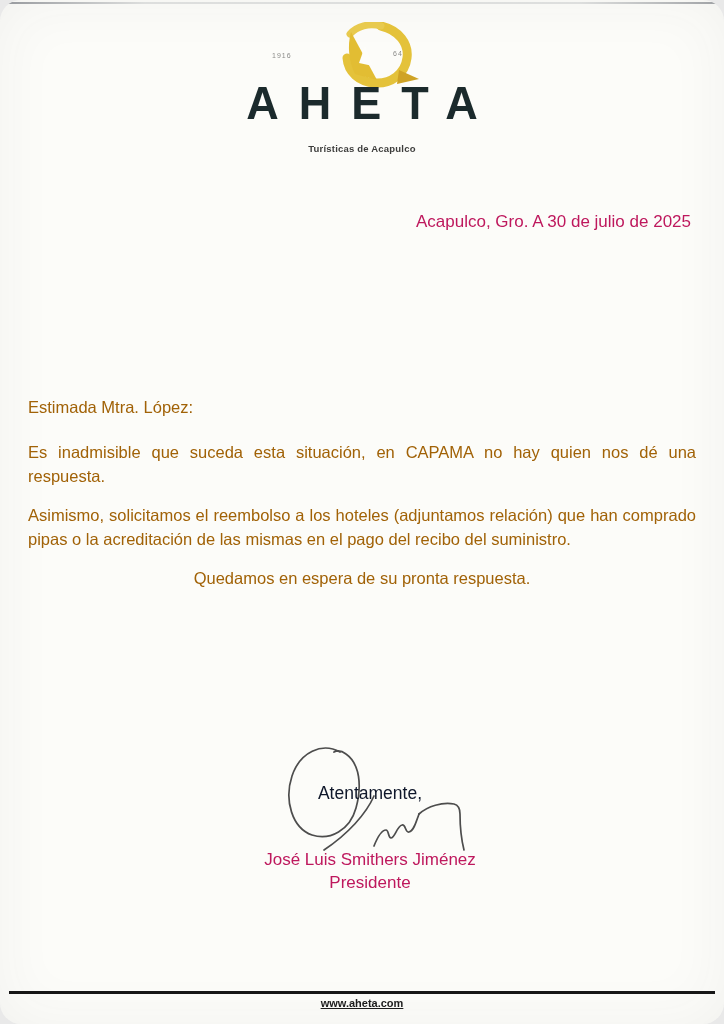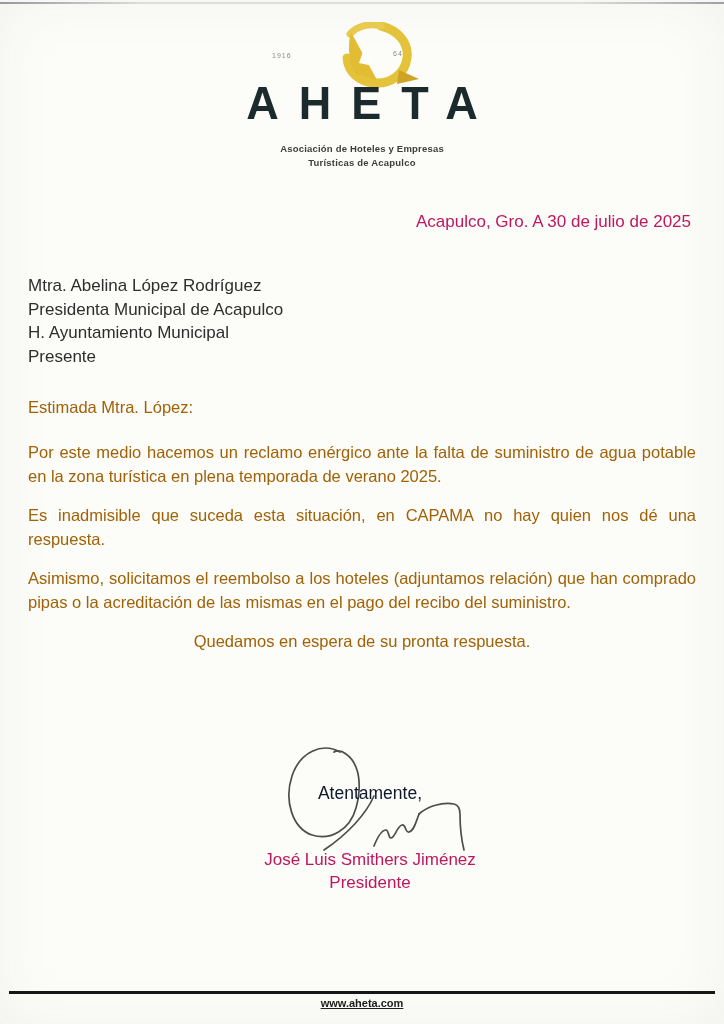--- a/index.html
+++ b/index.html
@@ -5,20 +5,21 @@
   html,body{margin:0;padding:0;}
   body{
     width:724px;height:1024px;overflow:hidden;
     font-family:"Liberation Sans", sans-serif;
     background:#e9e9e9;
   }
   .page{
     position:relative;width:724px;height:1024px;overflow:hidden;
     background:#fcfcf9;
     box-shadow:inset 0 0 60px rgba(60,60,55,0.05);
+    border-radius:21px;
   }
   .page::before{ 
     content:"";position:absolute;left:0;top:2px;width:724px;height:2px;
     background:linear-gradient(90deg, rgba(70,75,85,.55), rgba(140,145,150,.25) 20%, rgba(140,145,150,.25) 80%, rgba(70,75,85,.5));
   }
   .scan{filter:blur(0.4px);}
   .scan-soft{filter:blur(0.6px);}
 
   
   .logo-emblem{position:absolute;left:303px;top:22px;width:132px;height:66px;}
@@ -91,36 +92,28 @@
     <path d="M 62 24 L 70 44 L 56 41 Z" fill="#fdfdfa"></path>
 
     <path d="M 96 48 L 116 57 L 94 62 Z" fill="#cfa325"></path>
   </svg>
   <div class="logo-mark left">1916</div>
   <div class="logo-mark right">64</div>
 
   <div class="org-name scan">AHETA</div>
 
   <div class="tagline scan-soft">
-    <div>Asociación de Hoteles y Empresas</div>
     <div>Turísticas de Acapulco</div>
   </div>
 
   <div class="dateline scan">Acapulco, Gro. A 30 de julio de 2025</div>
 
-  <div class="recipient scan">
-    <div>Mtra. Abelina López Rodríguez</div>
-    <div>Presidenta Municipal de Acapulco</div>
-    <div>H. Ayuntamiento Municipal</div>
-    <div>Presente</div>
-  </div>
 
   <div class="body-text scan">
     <div class="salutation">Estimada Mtra. López:</div>
-    <p>Por este medio hacemos un reclamo enérgico ante la falta de suministro de agua potable en la zona turística en plena temporada de verano 2025.</p>
     <p>Es inadmisible que suceda esta situación, en CAPAMA no hay quien nos dé una respuesta.</p>
     <p>Asimismo, solicitamos el reembolso a los hoteles (adjuntamos relación) que han comprado pipas o la acreditación de las mismas en el pago del recibo del suministro.</p>
     <p>Quedamos en espera de su pronta respuesta.</p>
   </div>
 
   <svg class="signature-svg scan-soft" viewBox="0 0 220 130">
     <g fill="none" stroke="#4d4d4d" stroke-width="1.7" stroke-linecap="round">
 
       <path d="M 62 14 C 44 4 22 14 14 38 C 6 62 14 90 34 97 C 52 103 72 92 78 70 C 84 48 82 26 68 16 C 64 13 60 12 56 14"></path>
 

